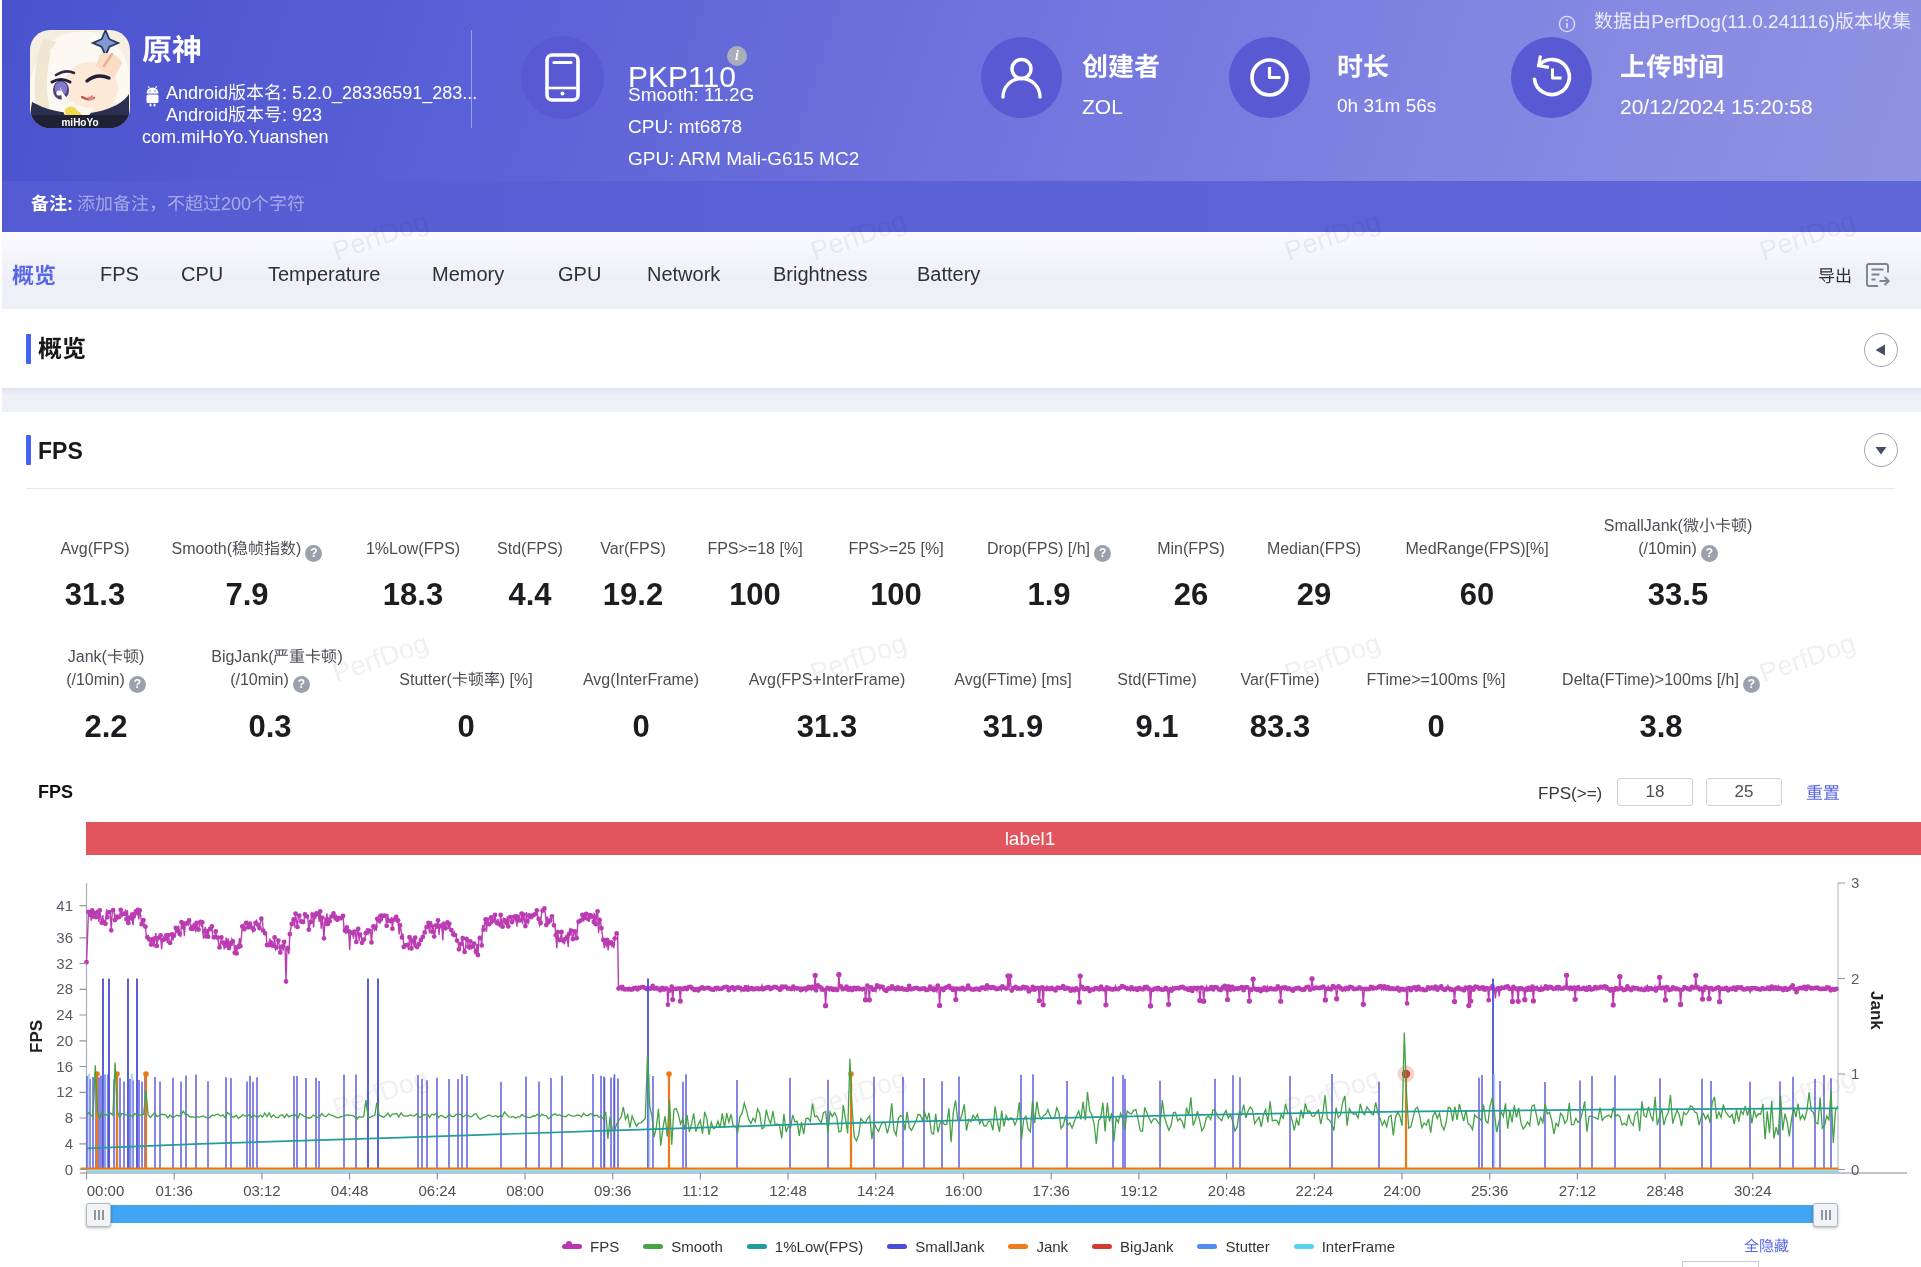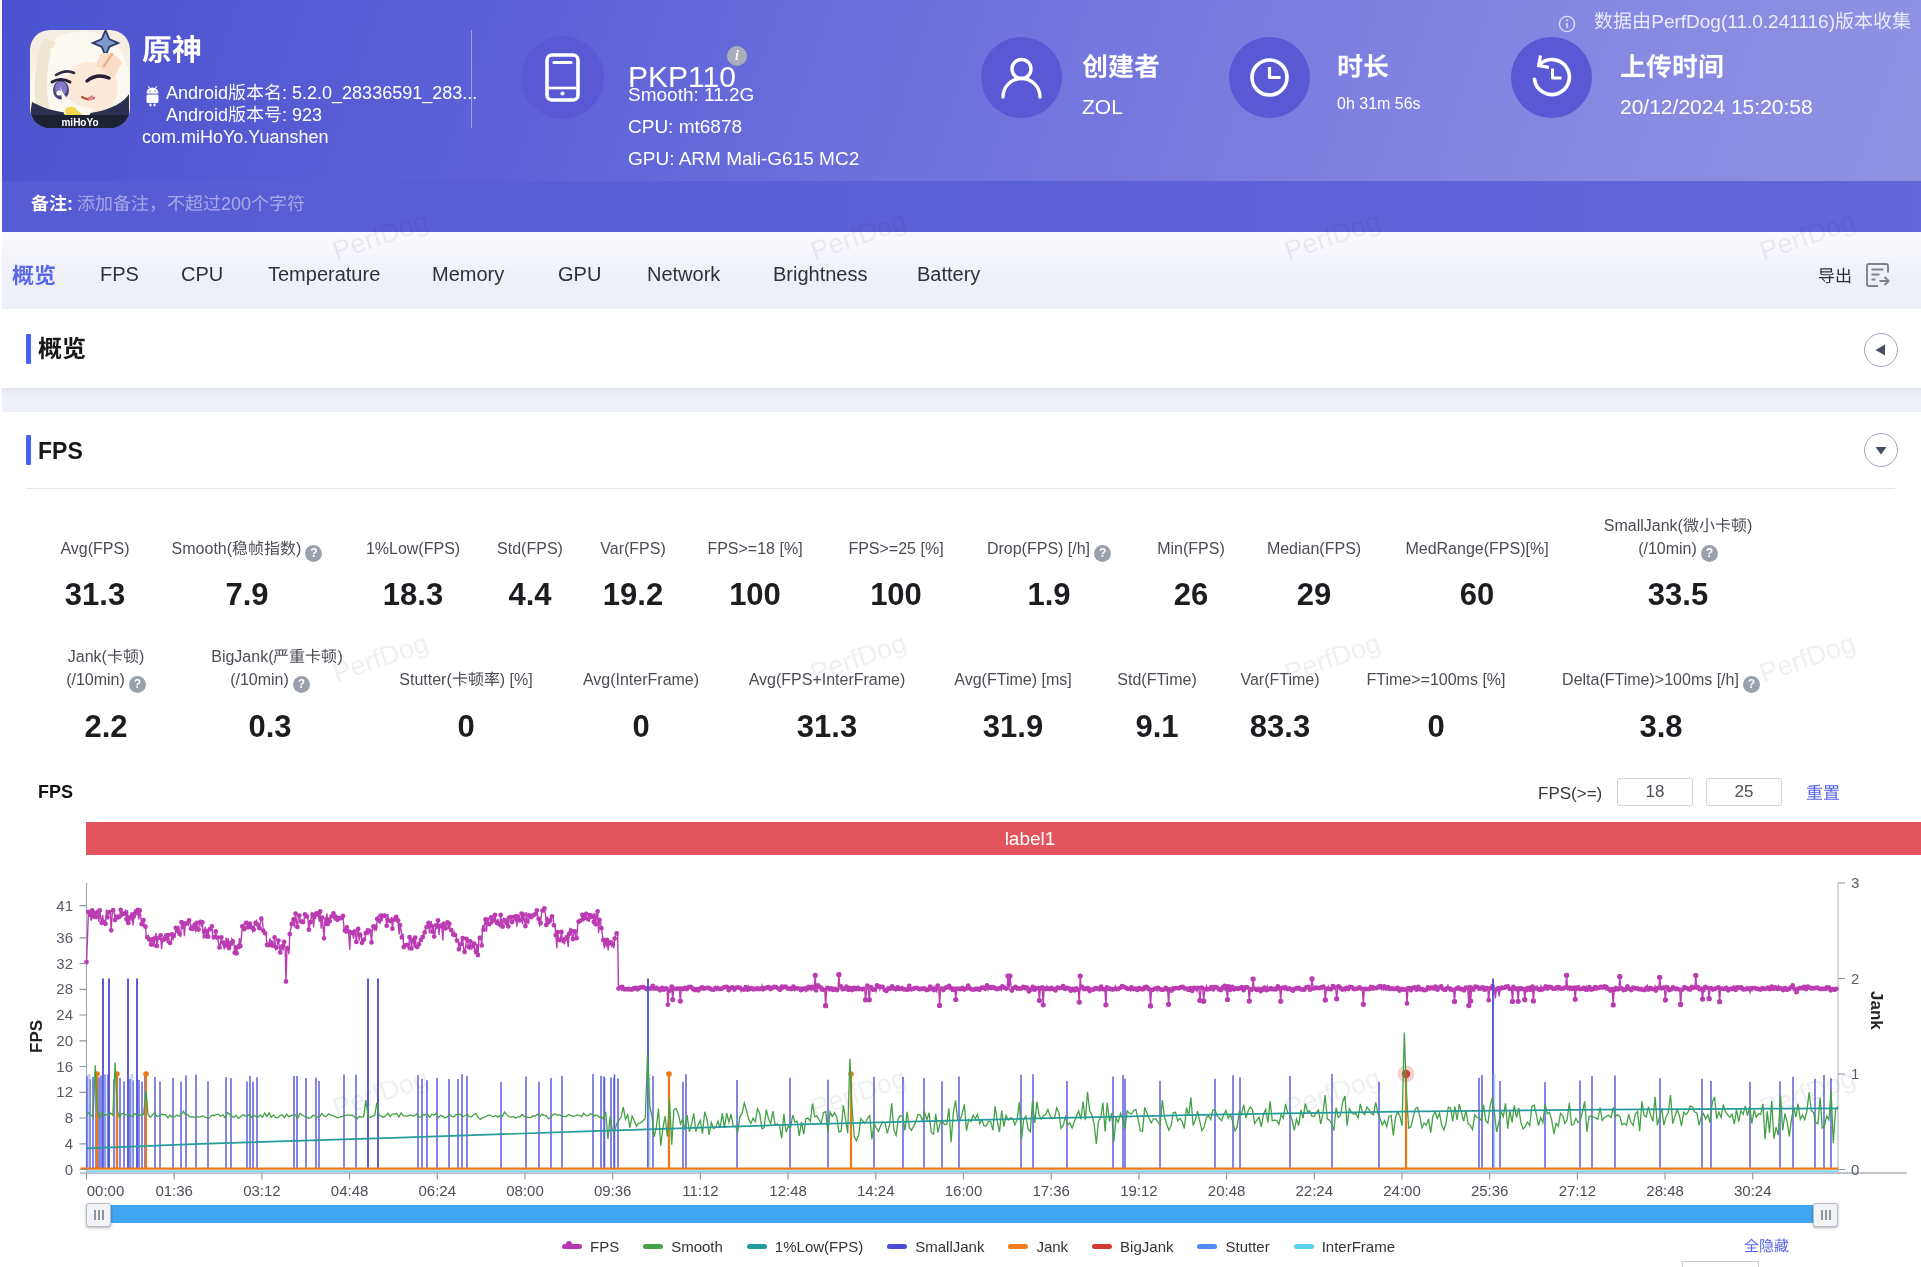--- a/index.html
+++ b/index.html
@@ -227,21 +227,21 @@
 <div class="abs hwhite" style="left:1082px;top:95px;font-size:21px">ZOL</div>
 <div class="abs circ" style="left:1229px;top:37px;width:81px;height:81px"></div>
 <svg class="abs" style="left:1229px;top:37px" width="81" height="81" viewBox="0 0 81 81" fill="none" stroke="#fff">
 <circle cx="40.5" cy="40.5" r="17.5" stroke-width="3.6"></circle>
 <path d="M40.5 30 v10.5 h11" stroke-width="3.2" stroke-linejoin="round"></path>
 </svg>
 <div class="abs hwhite" style="left:1337px;top:52px;font-size:26px;font-weight:bold"><svg class="k" style="width:2em" viewBox="0 -880 2000 1000">
         <use href="#b47" x="0"></use>
         <use href="#b46" x="1000"></use>
       </svg></div>
-<div class="abs hwhite" style="left:1337px;top:95px;font-size:16px">0h 31m 56s</div>
+<div class="abs hwhite" style="left:1337px;top:95px;font-size:19px">0h 31m 56s</div>
 <div class="abs circ" style="left:1511px;top:37px;width:81px;height:81px"></div>
 <svg class="abs" style="left:1511px;top:37px" width="81" height="81" viewBox="0 0 81 81" fill="none" stroke="#fff">
 <path d="M28 28.2 a17.5 17.5 0 1 1 -4.5 14" stroke-width="3.6" stroke-linecap="round"></path>
 <path d="M29.5 18.5 l-1.8 10.2 10.2 1.6" stroke-width="3.2" fill="none"></path>
 <path d="M41.5 31.5 v9.5 h9" stroke-width="3" stroke-linejoin="round"></path>
 </svg>
 <div class="abs hwhite" style="left:1620px;top:52px;font-size:26px;font-weight:bold"><svg class="k" style="width:4em" viewBox="0 -880 4000 1000">
         <use href="#b42" x="0"></use>
         <use href="#b49" x="1000"></use>
         <use href="#b47" x="2000"></use>

